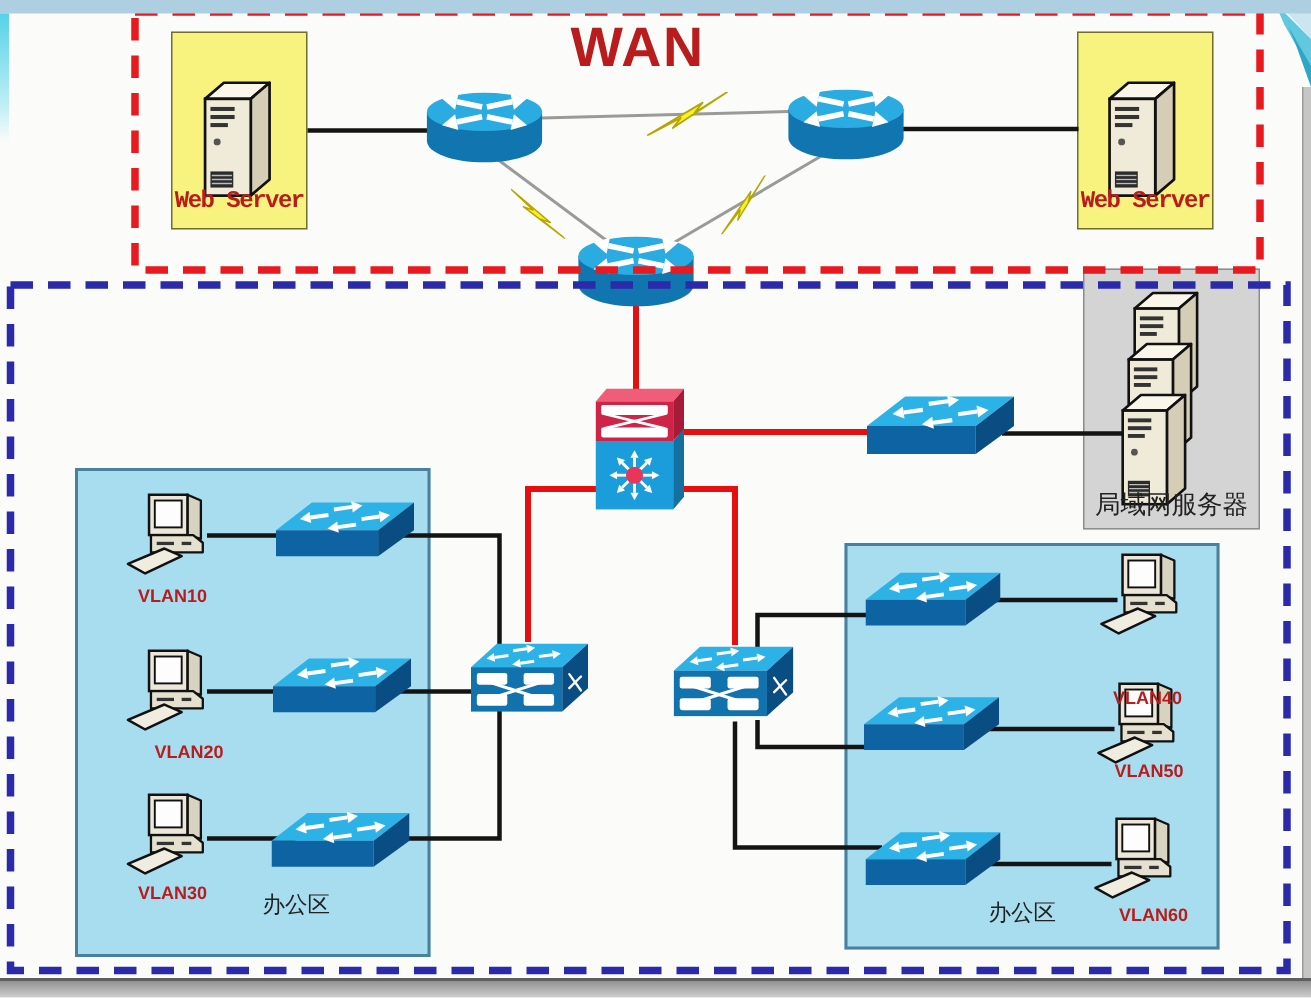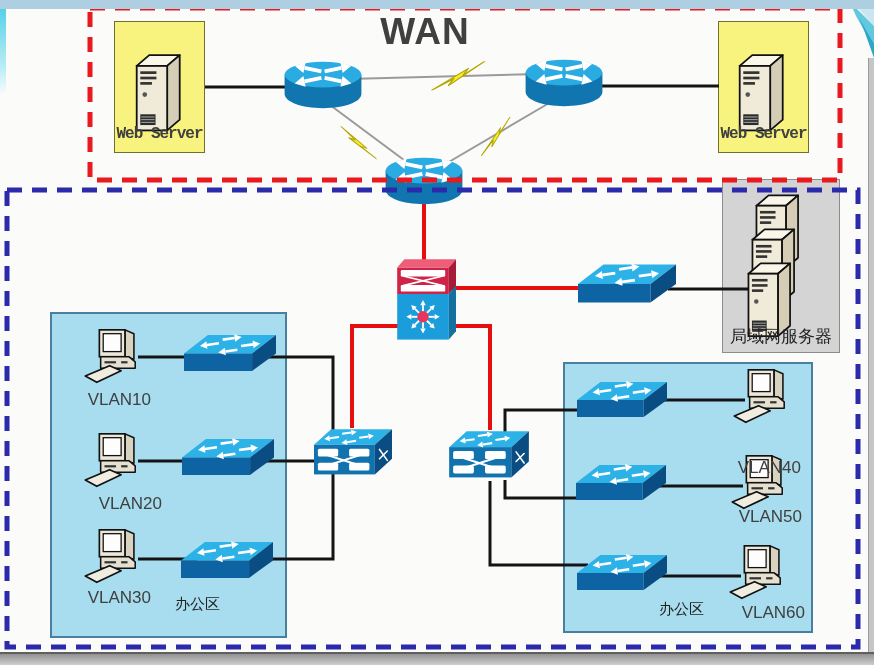--- a/index.html
+++ b/index.html
@@ -15,23 +15,23 @@
     background:linear-gradient(to bottom,#929292,#d9d9d9);z-index:6;}
   
   .box{position:absolute;z-index:2;box-sizing:border-box;}
   #ws-box-left,#ws-box-right{background:#f7f37e;border:1px solid #70702c;}
   #serverfarm-box{background:#d4d4d4;border:1px solid #8c8c8c;}
   #office-left-box,#office-right-box{background:#a7ddef;border:2px solid #49809f;}
   
   #diagram{position:absolute;left:0;top:0;z-index:3;}
   #zoneborders{position:absolute;left:0;top:0;z-index:4;pointer-events:none;}
   
-  .lbl{position:absolute;z-index:5;text-align:center;line-height:1.05;color:#404040;}
+  .lbl{position:absolute;z-index:5;text-align:center;line-height:1.05;color:#b91c1c;}
   .zone-title{font-weight:800;font-size:37px;letter-spacing:1px;}
-  .vlan{font-weight:400;font-size:17px;text-align:right;}
+  .vlan{font-weight:700;font-size:12px;}
   .mono{font-family:"Liberation Mono", monospace;font-weight:700;font-size:16px;letter-spacing:-1px;}
   .cjk{font-family:"Liberation Serif","DejaVu Serif",serif;font-size:15px;color:#222;}
 </style>
 </head>
 <body>
 
 <div id="stage">
 
   <div class="abs" id="topbar"></div>
   <div class="abs" id="leftstrip"></div>

